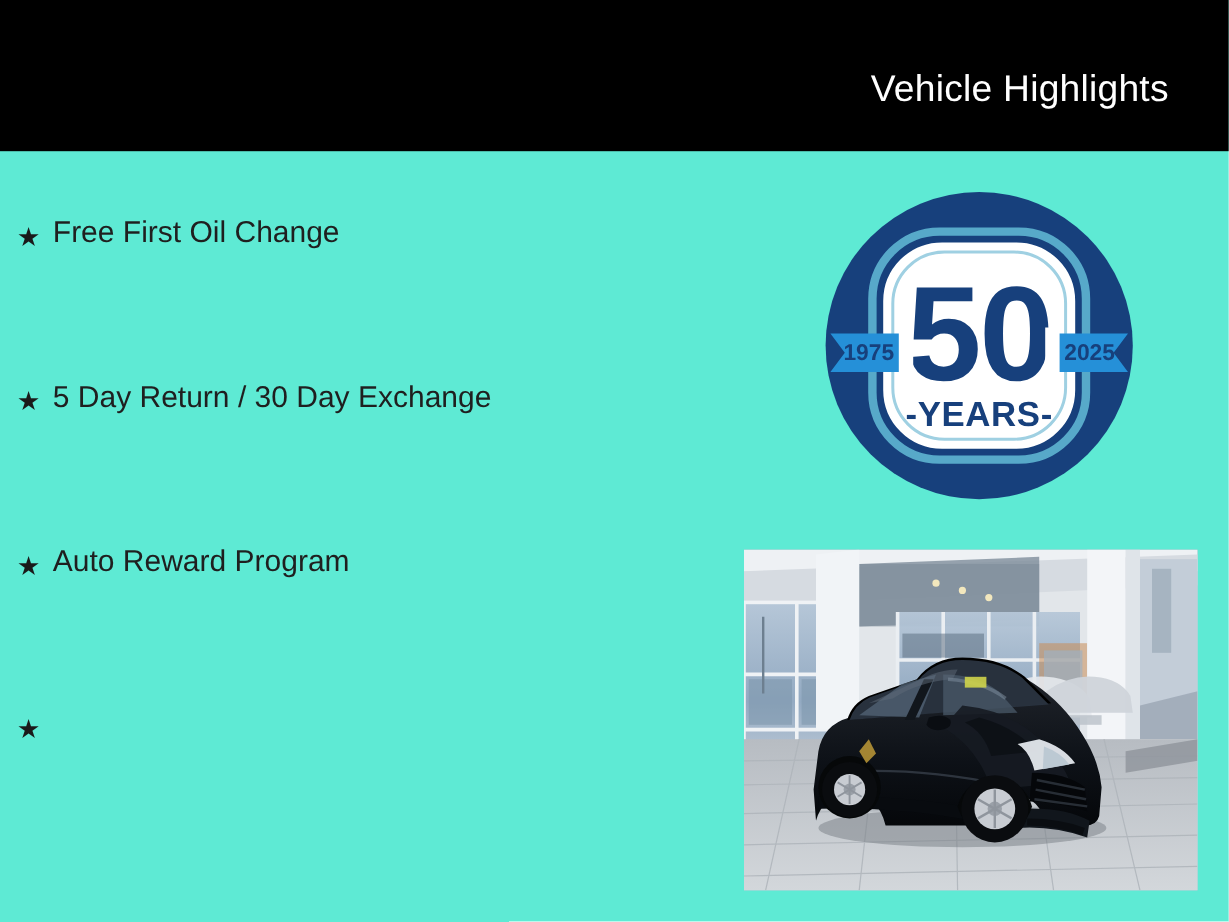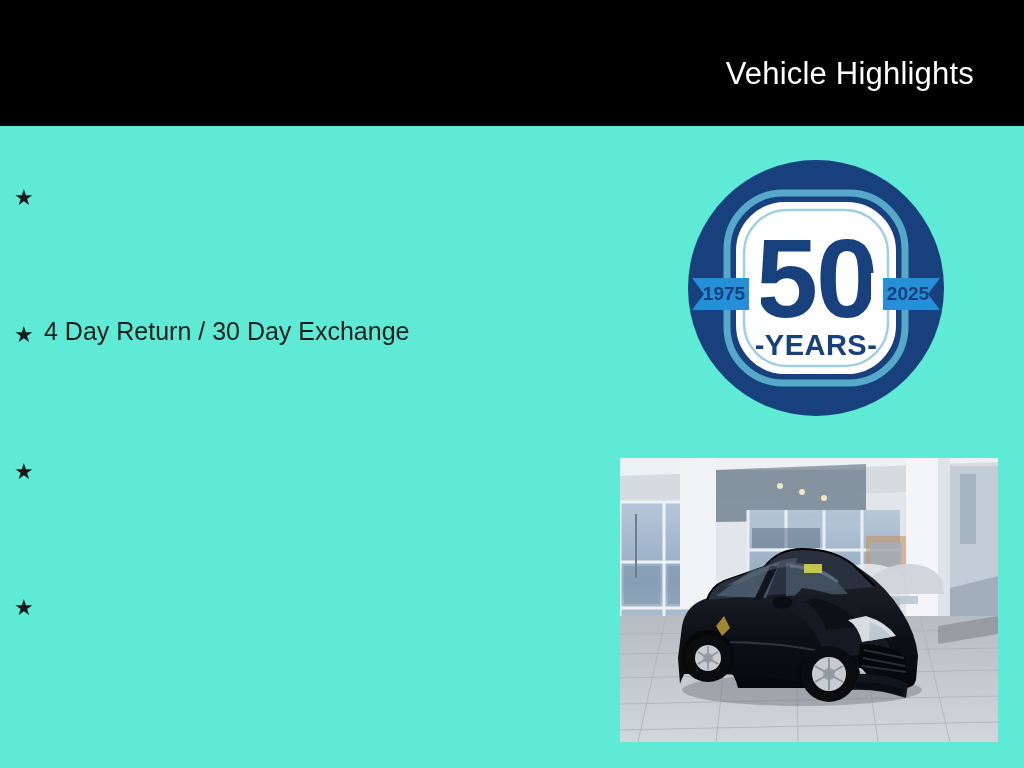--- a/index.html
+++ b/index.html
@@ -79,29 +79,31 @@
 <div class="page">
 
   <div class="header-bar">
     <div class="header-title">Vehicle Highlights</div>
   </div>
 
   <div class="highlights">
 
     <div class="highlight-row">
       <span class="bullet-star">★</span>
+      <span class="highlight-label">Free First Oil Change</span>
     </div>
 
     <div class="highlight-row">
       <span class="bullet-star">★</span>
-      <span class="highlight-label">4 Day Return / 30 Day Exchange</span>
+      <span class="highlight-label">5 Day Return / 30 Day Exchange</span>
     </div>
 
     <div class="highlight-row">
       <span class="bullet-star">★</span>
+      <span class="highlight-label">Auto Reward Program</span>
     </div>
 
     <div class="highlight-row">
       <span class="bullet-star">★</span>
     </div>
 
   </div>
 
   <div class="badge-wrap">
     <svg class="badge-svg" viewBox="0 0 258 258" xmlns="http://www.w3.org/2000/svg">

